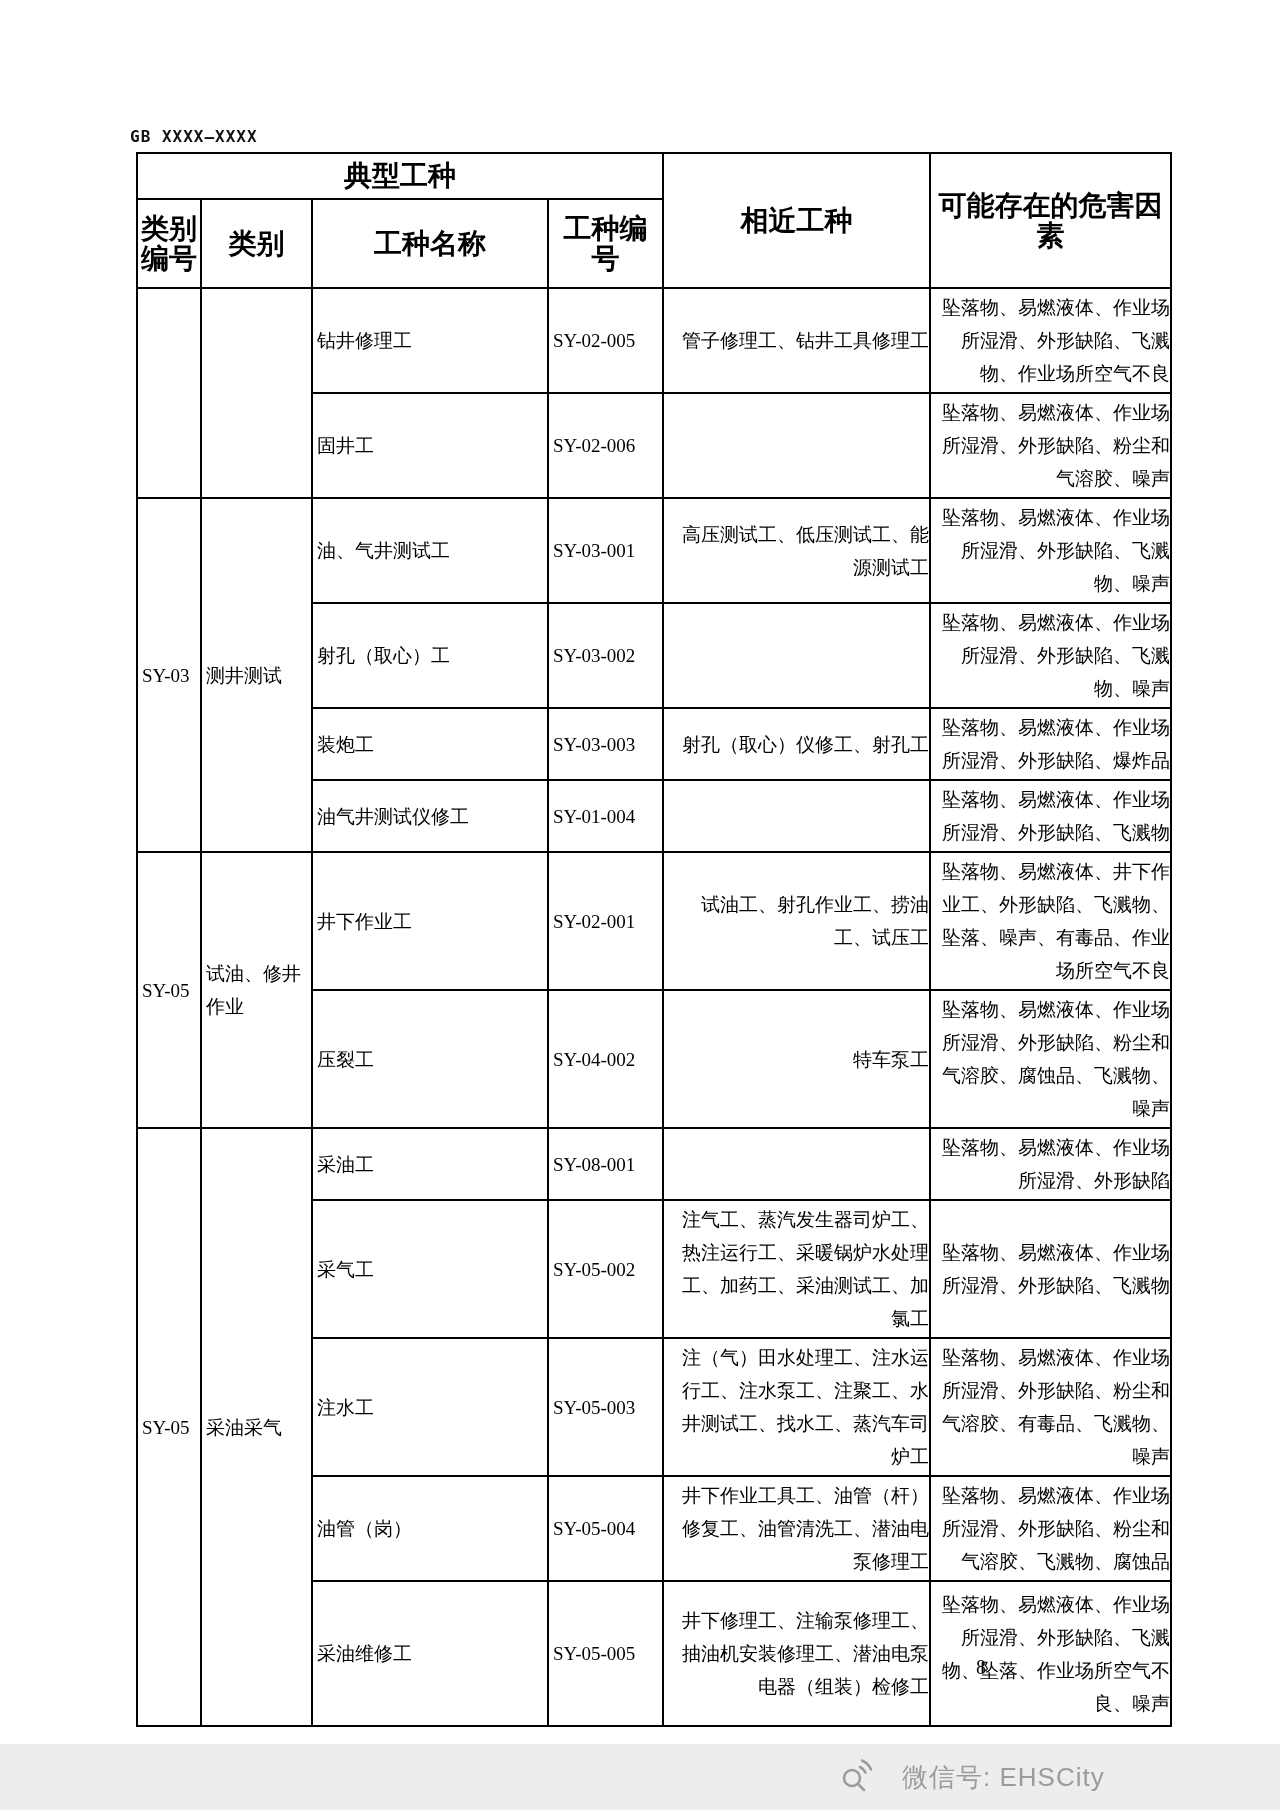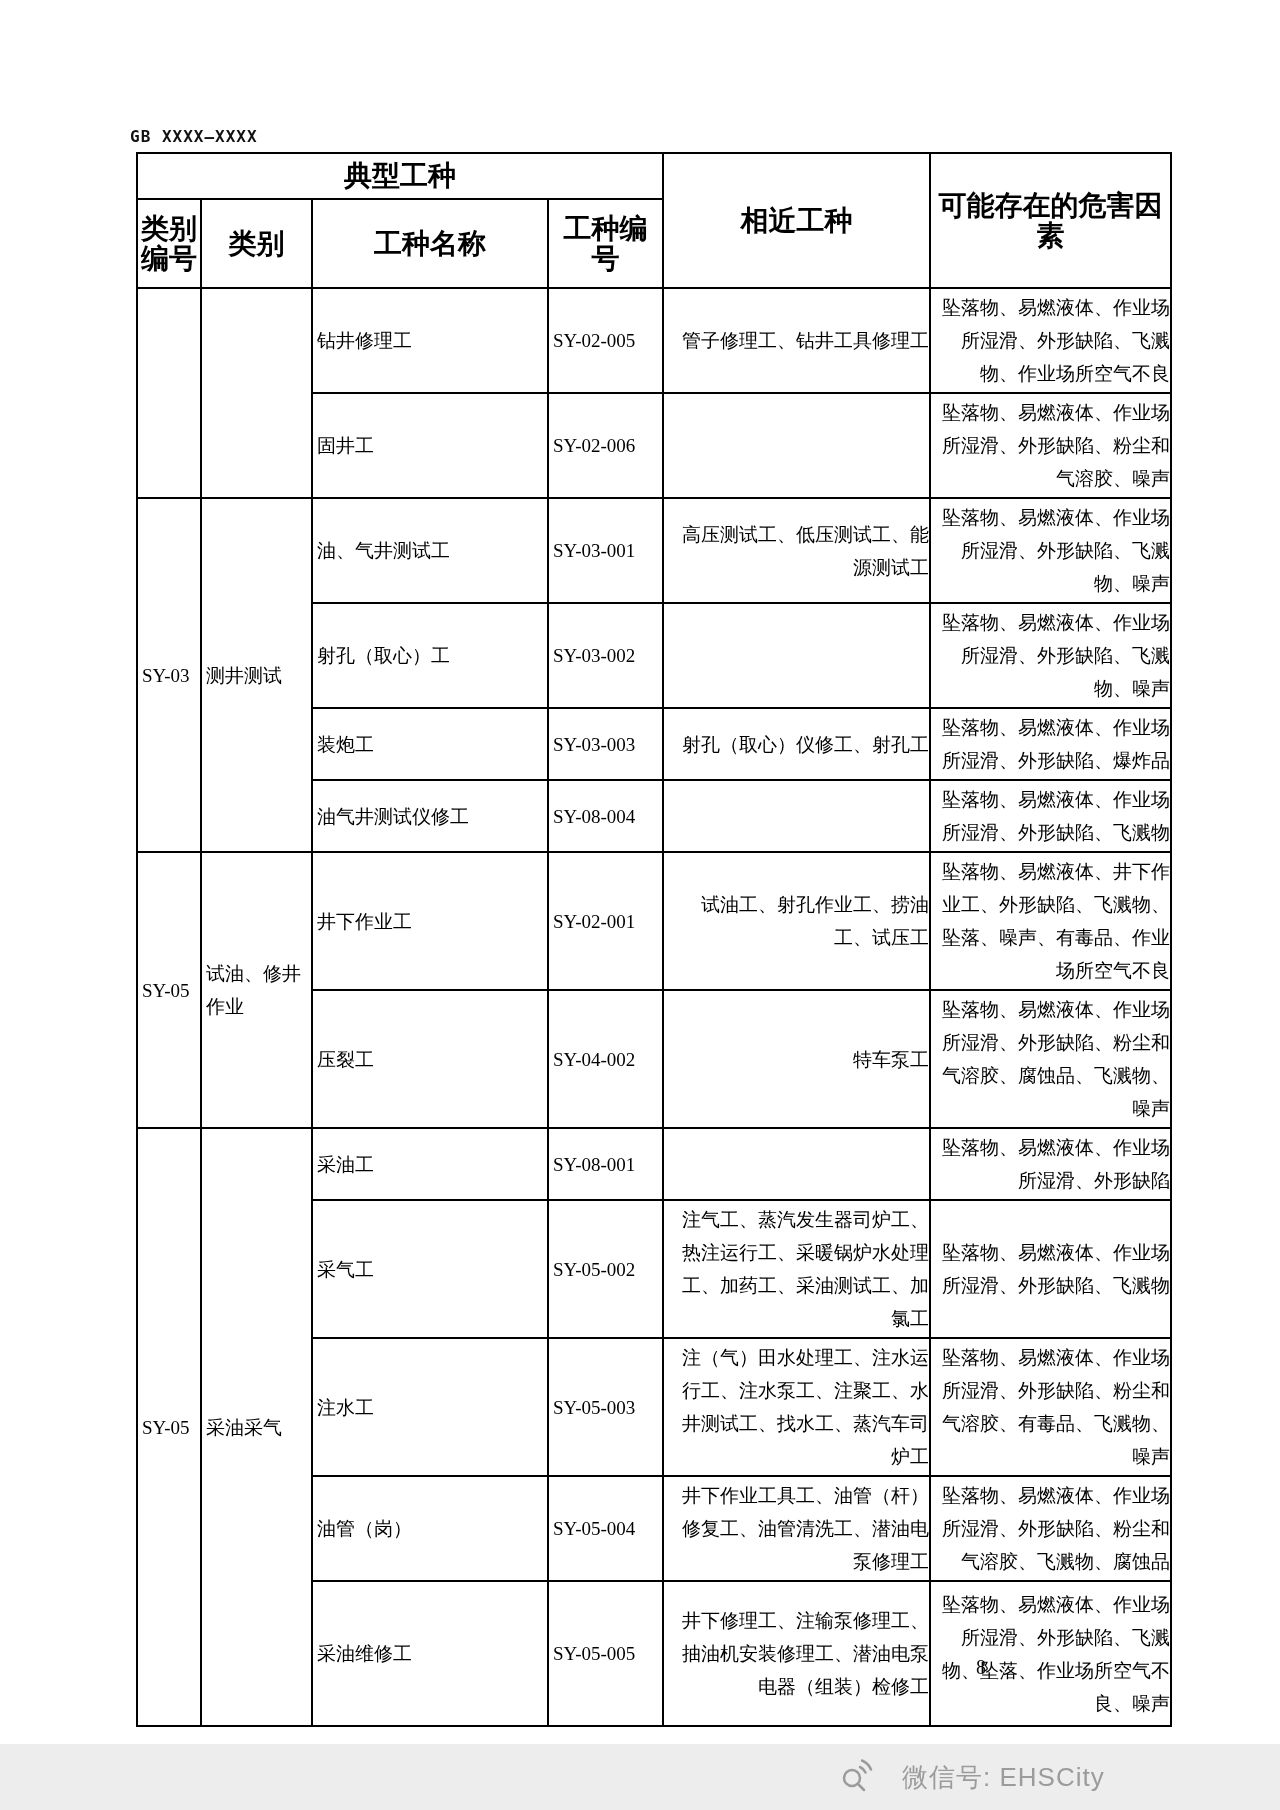--- a/index.html
+++ b/index.html
@@ -98,21 +98,21 @@
       <td class="left">坠落物、易燃液体、作业场所湿滑、外形缺陷、飞溅物、噪声</td>
     </tr>
     <tr style="height:69px">
       <td class="center">装炮工</td>
       <td class="center">SY-03-003</td>
       <td class="left">射孔（取心）仪修工、射孔工</td>
       <td class="left">坠落物、易燃液体、作业场所湿滑、外形缺陷、爆炸品</td>
     </tr>
     <tr style="height:70px">
       <td class="center">油气井测试仪修工</td>
-      <td class="center">SY-08-004</td>
+      <td class="center">SY-01-004</td>
       <td class="left"></td>
       <td class="left">坠落物、易燃液体、作业场所湿滑、外形缺陷、飞溅物</td>
     </tr>
 
     <tr style="height:134px">
       <td class="center grp" rowspan="2">SY-05</td>
       <td class="center grp" rowspan="2">试油、修井作业</td>
       <td class="center">井下作业工</td>
       <td class="center">SY-02-001</td>
       <td class="left">试油工、射孔作业工、捞油工、试压工</td>

